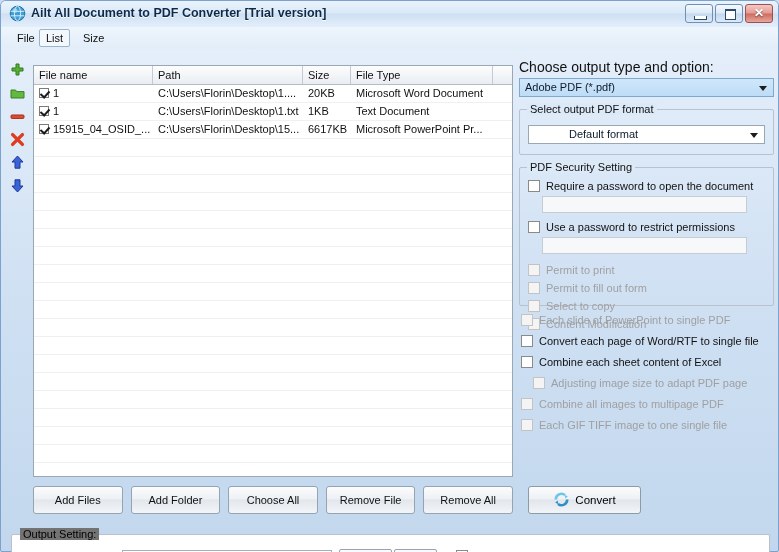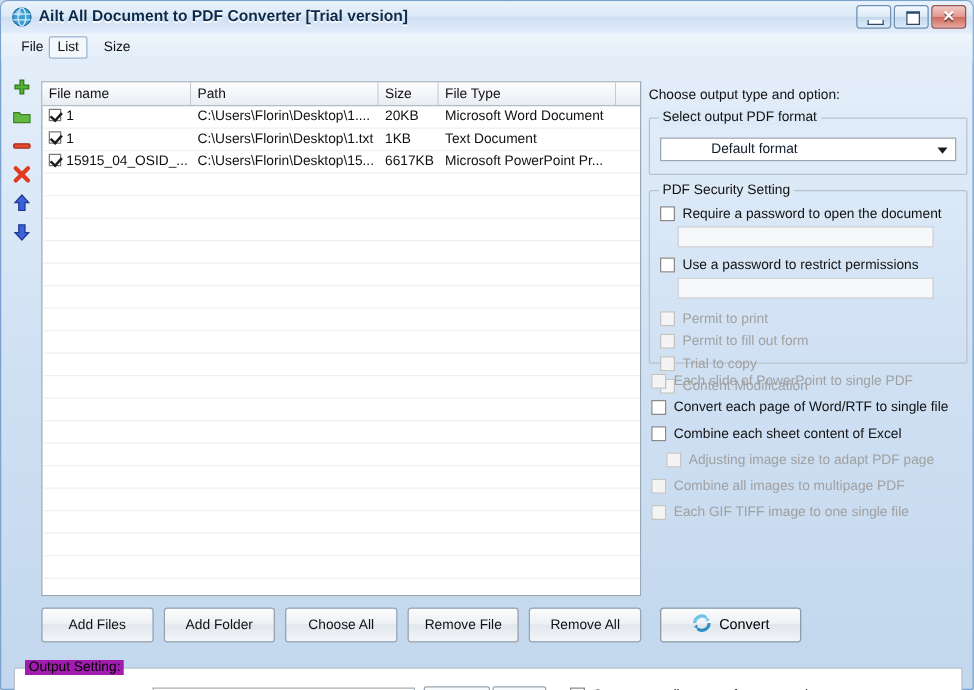--- a/index.html
+++ b/index.html
@@ -84,21 +84,21 @@
     background:linear-gradient(180deg,#fbfcfd 0%,#eef1f5 45%,#e2e7ed 50%,#f2f5f8 100%);
   }
   .convert-btn{
     position:absolute;left:527px;top:437px;width:113px;height:28px;
     border:1px solid #8d9aa8;border-radius:3px;box-sizing:border-box;
     background:linear-gradient(180deg,#fbfcfd 0%,#eef1f5 45%,#e1e6ec 50%,#f2f5f8 100%);
     display:flex;align-items:center;justify-content:center;gap:5px;font-size:11.5px;
   }
   
   .rpanel{position:absolute;left:518px;top:10px;width:255px;}
-  .lbl{font-size:11px;color:#111;margin-top:11px;}
+  .lbl{font-size:14px;color:#111;}
   .combo{
     height:19px;border:1px solid #9aa7b4;box-sizing:border-box;position:relative;
     font-size:11px;line-height:17px;padding-left:5px;color:#0d1b2a;
   }
   .combo.hl{background:linear-gradient(180deg,#cfe7fb 0%,#bedcf7 100%);border-color:#7fa8cd;}
   .combo.plain{background:#fff;padding-left:40px;}
   .combo .arr{
     position:absolute;right:6px;top:7px;width:0;height:0;
     border-left:4px solid transparent;border-right:4px solid transparent;border-top:5px solid #1c1c1c;
   }
@@ -124,21 +124,21 @@
     height:17px;margin:4px 0 0 22px;width:205px;border:1px solid #c6ccd3;
     background:#f7f8fa;box-sizing:border-box;
   }
   .permgrid{display:flex;flex-wrap:wrap;margin-top:4px;}
   .permgrid .chk{width:47%;margin-left:8px;}
   
   .outgroup{
     position:absolute;left:10px;top:485px;width:759px;height:55px;
     border:1px solid #b9c2cc;border-radius:2px;background:#fff;box-sizing:border-box;
   }
-  .outgroup>.cap{position:absolute;left:8px;top:-7px;background:#a21caf;padding:0 3px;font-size:11px;}
+  .outgroup>.cap{position:absolute;left:8px;top:-7px;background:#737373;padding:0 3px;font-size:11px;}
   .txtin{
     height:19px;border:1px solid #a6b0bb;background:#fff;box-sizing:border-box;
     font-size:11px;line-height:17px;padding-left:4px;color:#111;
   }
   .sbtn{
     height:21px;line-height:19px;text-align:center;font-size:11px;padding:0 7px;
     border:1px solid #97a3b0;border-radius:2px;box-sizing:border-box;
     background:linear-gradient(180deg,#fbfcfd 0%,#eef1f5 45%,#e2e7ed 50%,#f2f5f8 100%);
   }
   .abs{position:absolute;}
@@ -287,20 +287,24 @@
           <path d="M2.2 11.4 l3.1 1.9 l-0.6 -3.7 z" fill="#2d8fc6"></path>
           <path d="M14.8 5.6 l-3.1 -1.9 l0.6 3.7 z" fill="#6fc4e8"></path>
         </svg>
       </span>
       <span>Convert</span>
     </div>
 
     <div class="rpanel">
 
       <div class="lbl">Choose output type and option:</div>
+      <div class="combo hl" style="margin-top:3px">
+        <span>Adobe PDF (*.pdf)</span>
+        <span class="arr"></span>
+      </div>
 
       <div class="group" style="height:44px">
         <span class="cap">Select output PDF format</span>
         <div class="combo plain" style="margin:15px 8px 0 8px">
           <span>Default format</span>
           <span class="arr"></span>
         </div>
       </div>
 
       <div class="group" style="height:137px">
@@ -322,21 +326,21 @@
           <div class="chk dis">
             <span class="box"></span>
             <span>Permit to print</span>
           </div>
           <div class="chk dis">
             <span class="box"></span>
             <span>Permit to fill out form</span>
           </div>
           <div class="chk dis">
             <span class="box"></span>
-            <span>Trial to copy</span>
+            <span>Select to copy</span>
           </div>
           <div class="chk dis">
             <span class="box"></span>
             <span>Content Modification</span>
           </div>
         </div>
       </div>
 
       <div style="margin-top:8px">
         <div class="chk dis" style="margin-left:2px">

